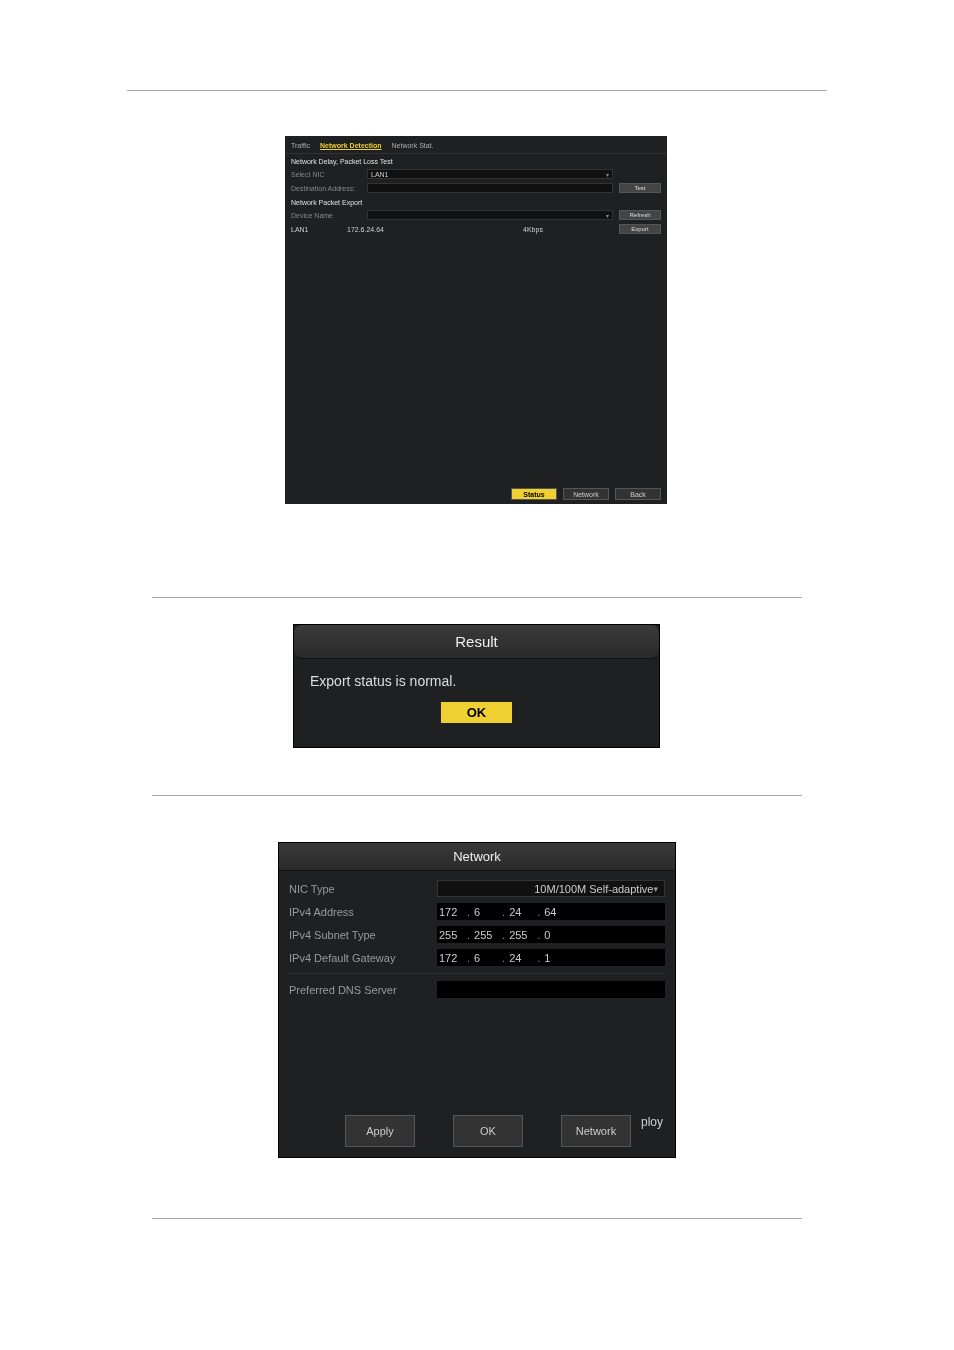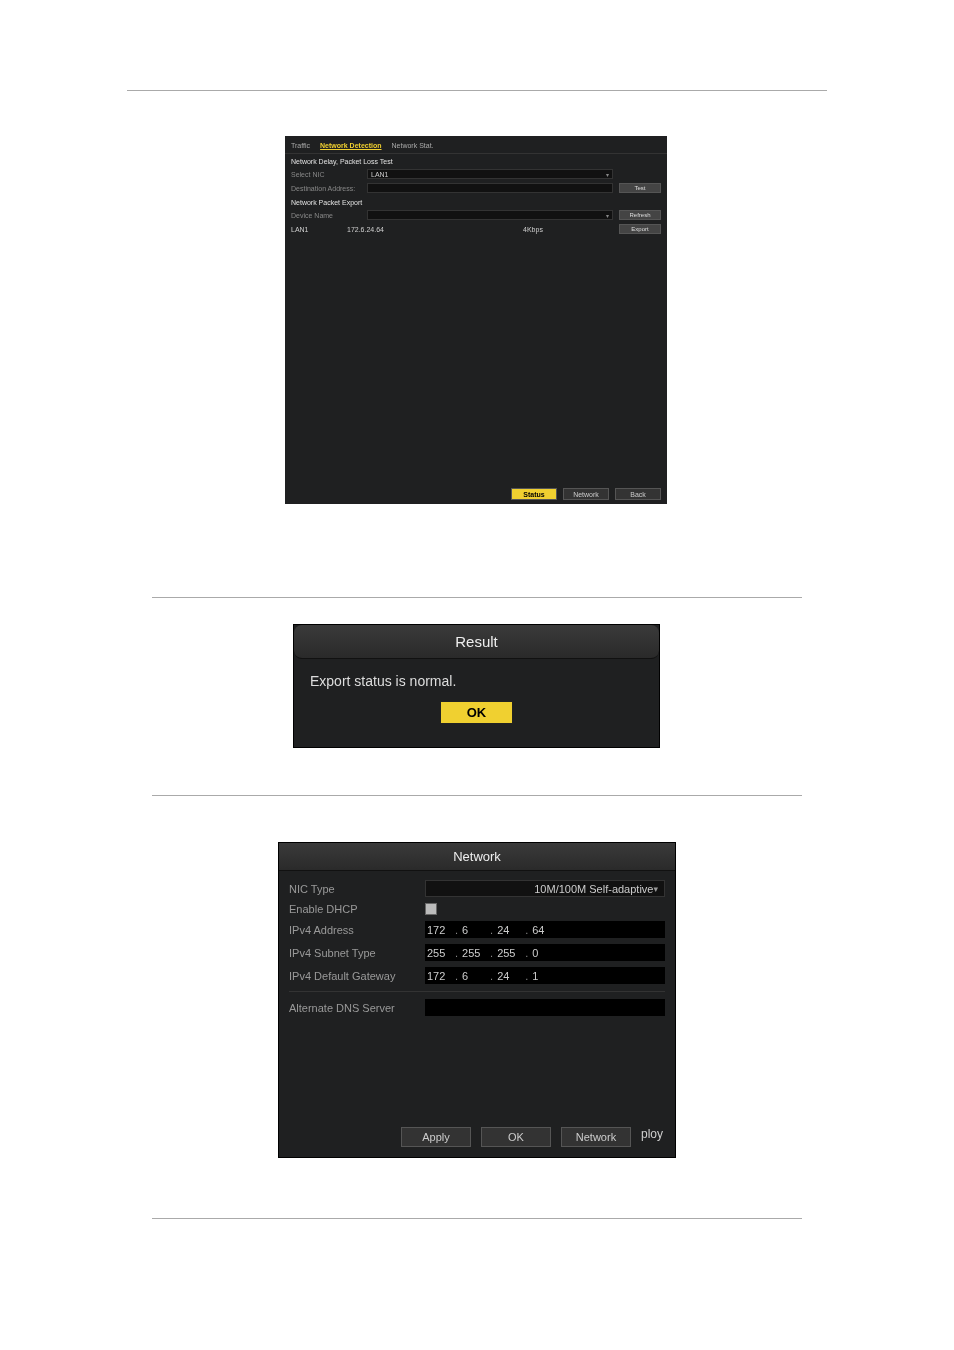--- a/index.html
+++ b/index.html
@@ -146,21 +146,21 @@
     padding: 6px 0;
     font-size: 13px;
     color: #eee;
     border-bottom: 1px solid #111;
   }
   .screen3 .form { padding: 6px 10px; }
   .screen3 .frow {
     display: flex;
     align-items: center;
     padding: 3px 0;
-    gap: 6px;
+    gap: 18px;
   }
   .screen3 .flabel {
     width: 130px;
     color: #999;
     font-size: 11px;
   }
   .screen3 .fselect {
     flex: 1;
     background: #111;
     border: 1px solid #333;
@@ -190,26 +190,26 @@
   .screen3 .ipfield .oct { width: 28px; text-align: left; padding-left: 2px; }
   .screen3 .ipfield .dot { color: #888; }
   .screen3 .divider { border-top: 1px solid #333; margin: 4px 0; }
   .screen3 .footer {
     position: absolute;
     bottom: 10px; right: 12px;
     display: flex; gap: 10px;
   }
   .screen3 .fbtn {
     width: 70px;
-    height: 20px;
+    height: 32px;
     background: #333;
     border: 1px solid #555;
     color: #ccc;
     font-size: 11px;
-    display: flex; align-items: center; justify-content: center;
+    display: flex; align-items: center; justify-content: center; margin-left: 28px;
   }
   .chevdown { font-size: 9px; color: #999; }
 </style>
 </head>
 <body>
 
 <hr class="hrline hr-top">
 
 <div class="screen1">
   <div class="tabs">
@@ -269,24 +269,20 @@
   <div class="titlebar">Network</div>
   <div class="form">
     <div class="frow">
       <span class="flabel">NIC Type</span>
       <div class="fselect">
         <span>10M/100M Self-adaptive</span>
         <span class="chevdown">▾</span>
       </div>
     </div>
     <div class="frow">
-      <span class="flabel">Enable DHCP</span>
-      <div class="checkbox"></div>
-    </div>
-    <div class="frow">
       <span class="flabel">IPv4 Address</span>
       <div class="ipfield">
         <span class="oct">172</span>
           <span class="dot">.</span>
         <span class="oct">6</span>
           <span class="dot">.</span>
         <span class="oct">24</span>
           <span class="dot">.</span>
         <span class="oct">64</span>
       </div>
@@ -310,21 +306,21 @@
           <span class="dot">.</span>
         <span class="oct">6</span>
           <span class="dot">.</span>
         <span class="oct">24</span>
           <span class="dot">.</span>
         <span class="oct">1</span>
       </div>
     </div>
     <div class="divider"></div>
     <div class="frow">
-      <span class="flabel">Alternate DNS Server</span>
+      <span class="flabel">Preferred DNS Server</span>
       <div class="ipfield"></div>
     </div>
   </div>
   <div class="footer">
     <div class="fbtn">Apply</div>
     <div class="fbtn">OK</div>
     <div class="fbtn">Network</div>
 ploy  </div>
 </div>
 

